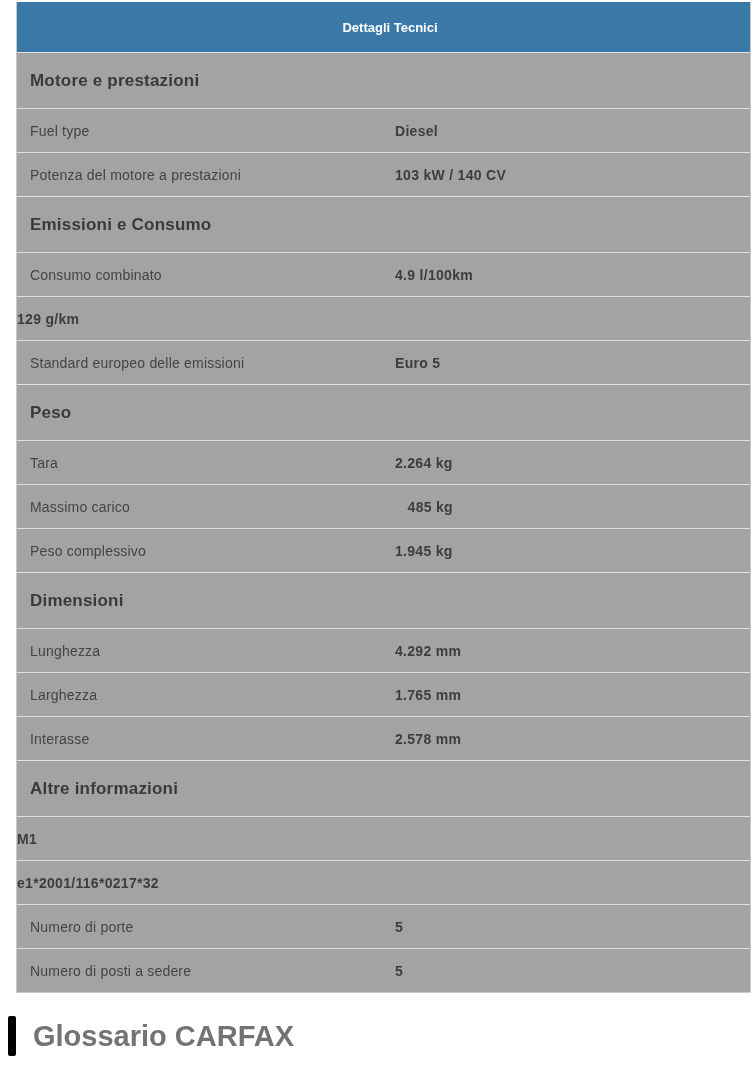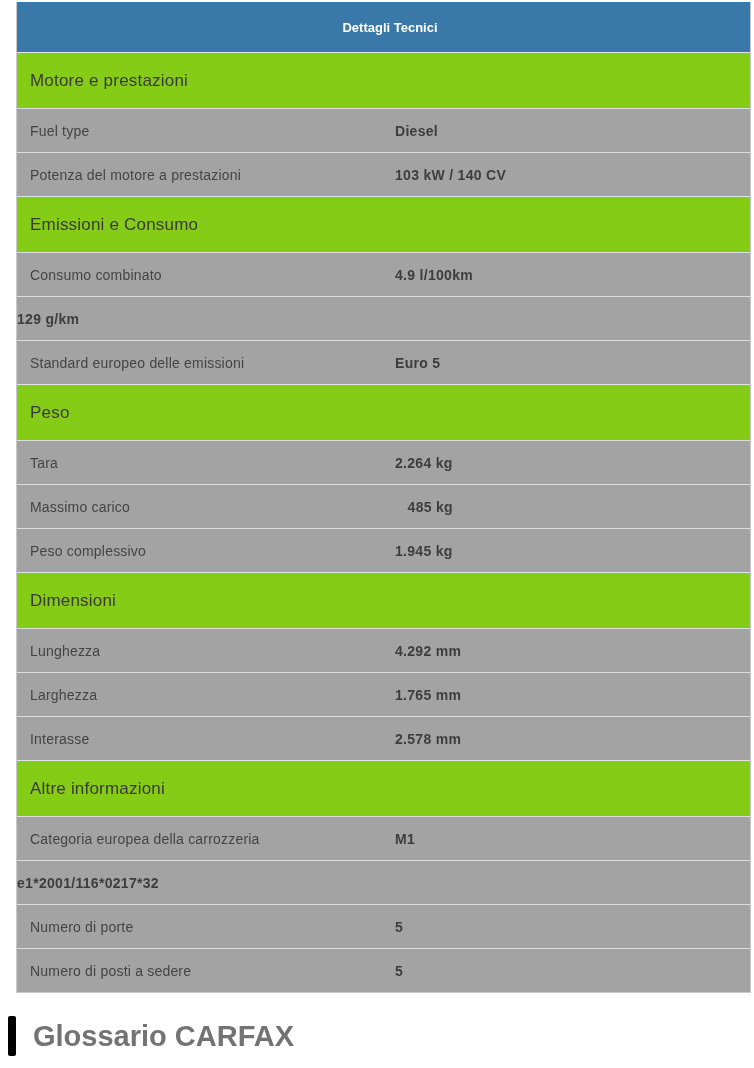--- a/index.html
+++ b/index.html
@@ -1,19 +1,19 @@
 <!DOCTYPE html>
 <html><head>
 <meta charset="utf-8">
 <style>
   html, body { margin:0; padding:0; background:#ffffff; }
   body { width:754px; height:1068px; position:relative; font-family:"Liberation Sans", sans-serif; color:#333; overflow:hidden; }
   .panel { position:absolute; left:16px; top:2px; width:733px; border:1px solid #c9c9c9; border-top:none; }
   .panel-header { background:#3a78a8; height:50px; display:flex; align-items:center; padding-left:13px; color:#fff; font-weight:bold; font-size:13px;justify-content:center; }
-  .section { background:#84cc16; height:55px; display:flex; align-items:center; padding-left:13px; font-weight:normal; font-size:17px; color:#3a3a3a; border-top:1px solid #e3e3e3; letter-spacing:0.2px; }
+  .section { background:#a3a3a3; height:55px; display:flex; align-items:center; padding-left:13px; font-weight:bold; font-size:17px; color:#3a3a3a; border-top:1px solid #e3e3e3; letter-spacing:0.2px; }
   .row { height:43px; display:flex; align-items:center; border-top:1px solid #dedede; background:#a3a3a3; font-size:14px; }
   .row .label { width:365px; padding-left:13px; color:#444; letter-spacing:0.2px; }
   .row .value { font-weight:bold; color:#3d3d3d; letter-spacing:0.3px; white-space:pre; }
   .glossary { position:absolute; left:8px; top:1016px; display:flex; align-items:center; }
   .glossary .bar { width:8px; height:40px; background:#000; border-radius:2px; }
   .glossary .title { margin-left:17px; font-size:29px; font-weight:bold; color:#737373; }
 </style>
 </head>
 <body>
 
@@ -68,21 +68,20 @@
     <span class="label">Larghezza</span>
     <span class="value">1.765 mm</span>
   </div>
   <div class="row">
     <span class="label">Interasse</span>
     <span class="value">2.578 mm</span>
   </div>
 
   <div class="section">Altre informazioni</div>
   <div class="row">
-    <span class="label">Categoria europea della carrozzeria</span>
     <span class="value">M1</span>
   </div>
   <div class="row">
     <span class="value">e1*2001/116*0217*32</span>
   </div>
   <div class="row">
     <span class="label">Numero di porte</span>
     <span class="value">5</span>
   </div>
   <div class="row">

